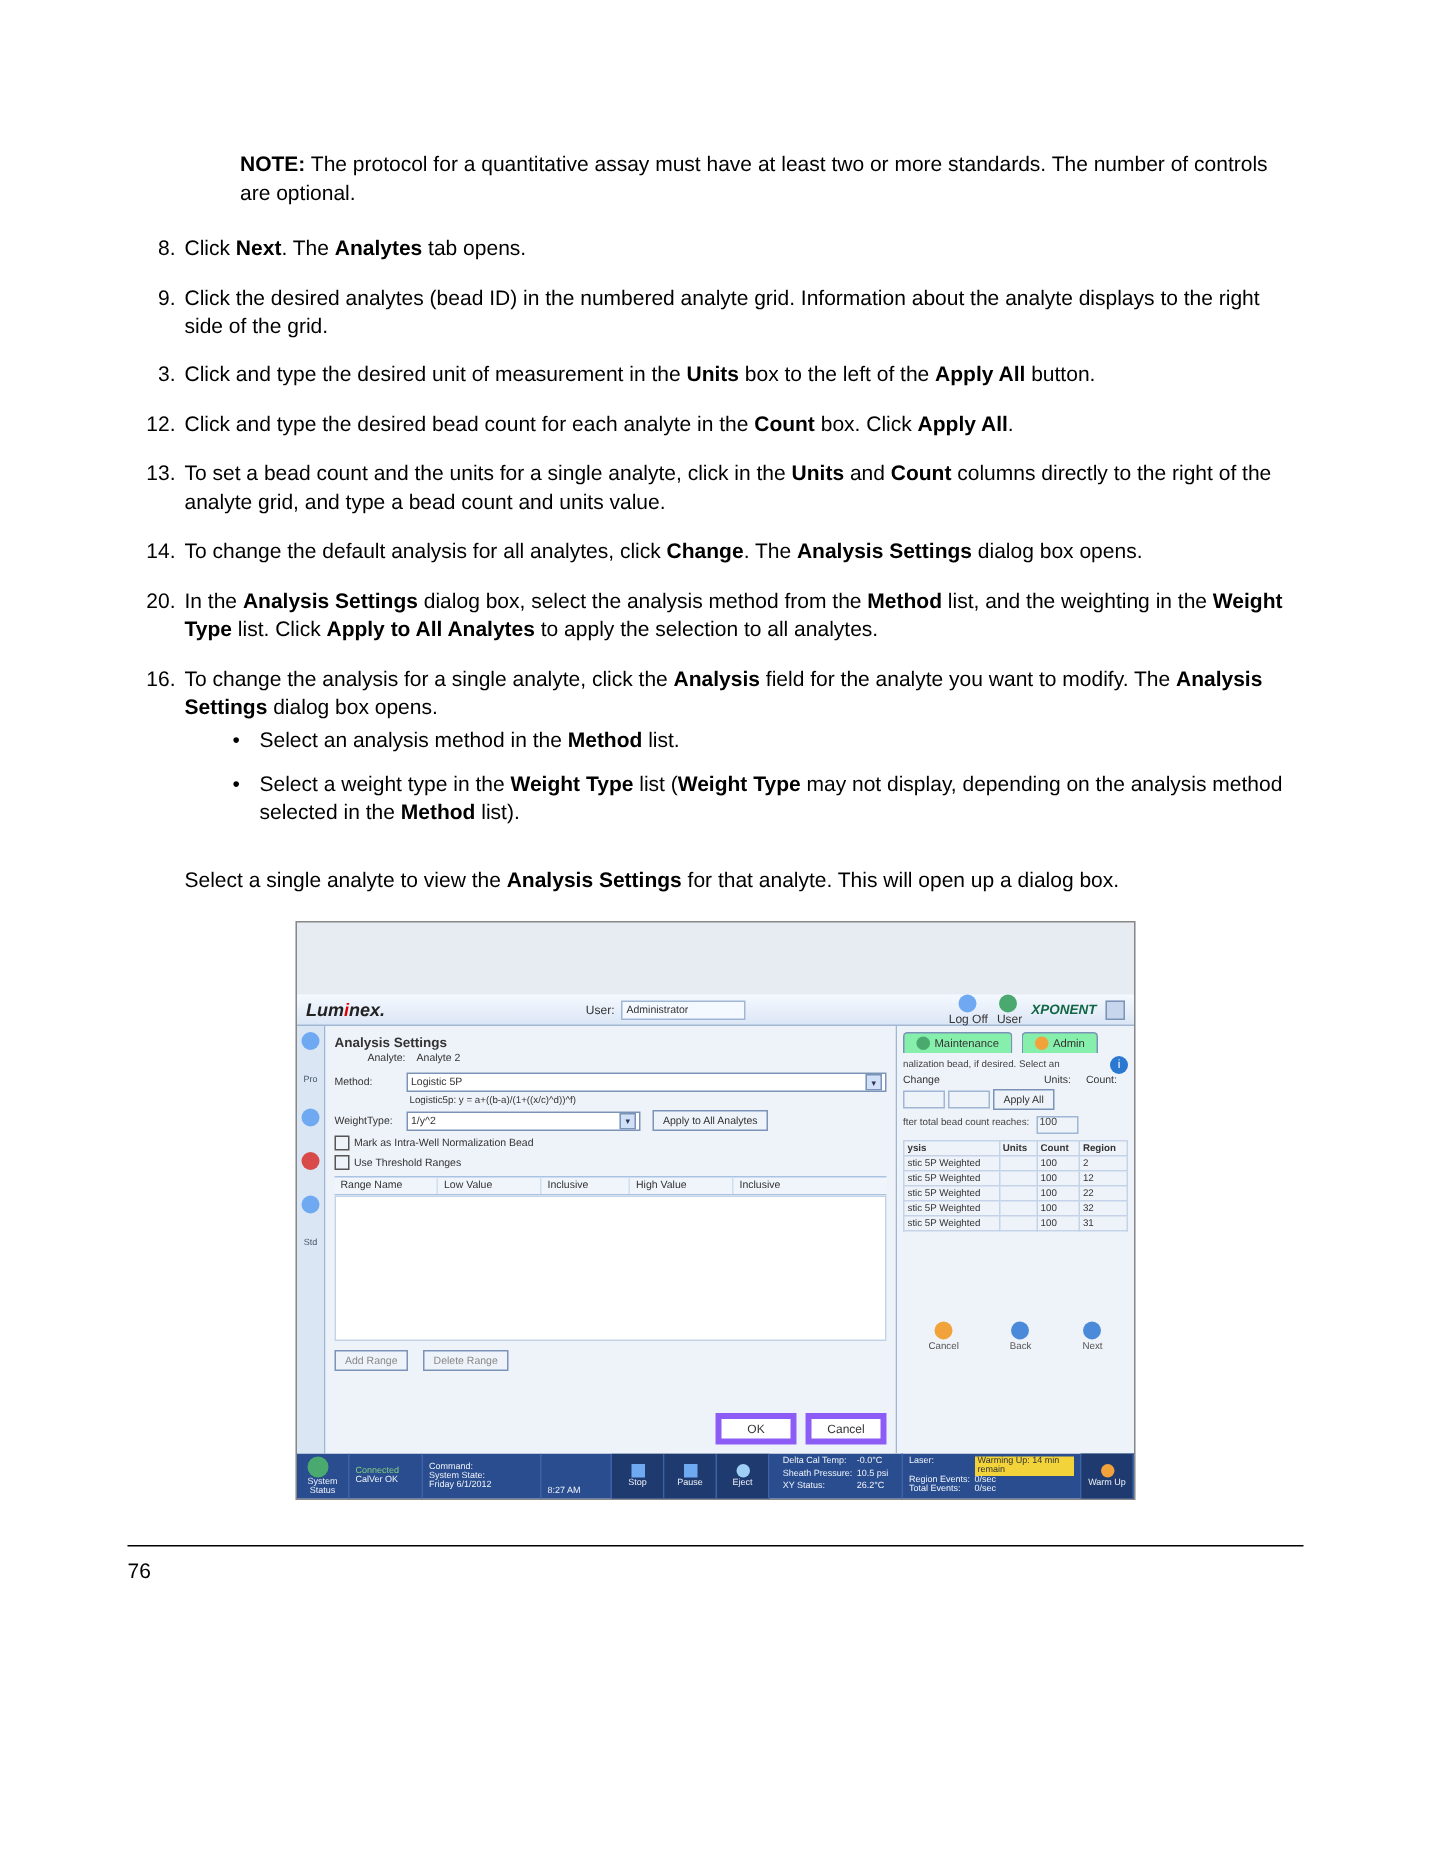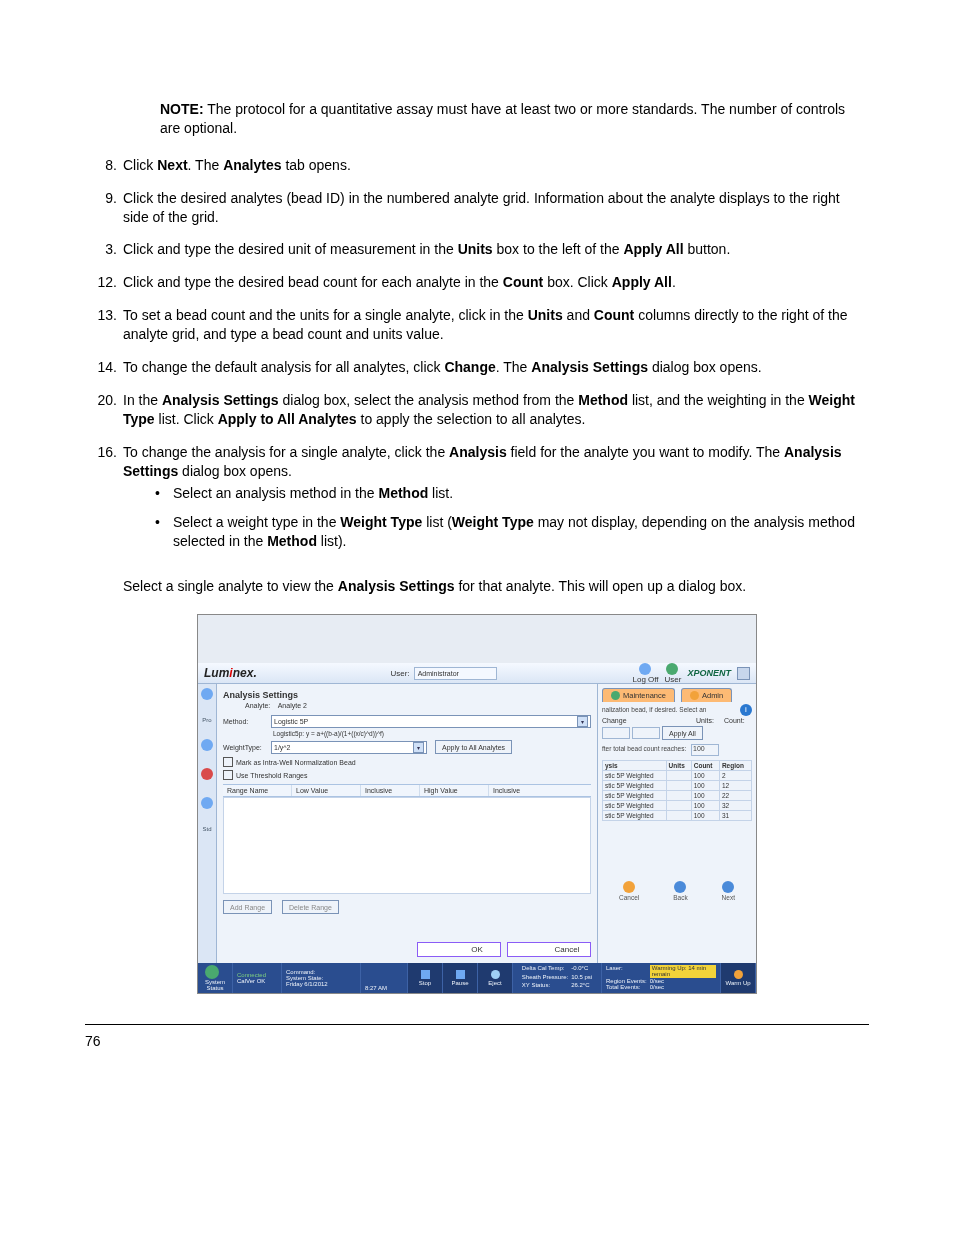--- a/index.html
+++ b/index.html
@@ -111,24 +111,24 @@
   .small-btn { border:1px solid #7a93b7; background:#eef3fa; height:12px; font-size:7px; padding:0 6px; display:inline-flex; align-items:center; }
   .chk { display:flex; align-items:center; font-size:7px; margin:3px 0; }
   .chk-box { width:8px; height:8px; border:1px solid #555; margin-right:3px; }
 
   .range-hdr { display:flex; border-top:1px solid #abc3e2; border-bottom:1px solid #abc3e2; background:#f0f5fc; font-size:7px; margin-top:4px;}
   .range-hdr div{ padding:2px 4px; border-right:1px solid #d0dded;}
   .range-body { height:95px; background:#fff; border:1px solid #c4d3e8;}
   .btn-row { margin-top:6px; display:flex; gap:10px;}
   .ghost-btn { color:#888; }
   .dlg-foot { display:flex; justify-content:flex-end; gap:6px; margin-top:28px;}
-  .foot-btn { border:1px solid #8b5cf6; background:#fff; height:13px; width:46px; font-size:8px; display:flex; align-items:center; justify-content:center;padding-left:36px;}
+  .foot-btn { border:4px solid #8b5cf6; background:#fff; height:13px; width:46px; font-size:8px; display:flex; align-items:center; justify-content:center;}
 
   .tabs { display:flex; gap:6px; margin-bottom:4px;}
-  .tab { border:1px solid #7a93b7; border-bottom:none; background:#fdba74; padding:2px 8px; font-size:7.5px; border-radius:3px 3px 0 0; display:flex; align-items:center;}
+  .tab { border:1px solid #7a93b7; border-bottom:none; background:#86efac; padding:2px 8px; font-size:7.5px; border-radius:3px 3px 0 0; display:flex; align-items:center;}
   .tab .tico{ width:9px; height:9px; border-radius:5px; margin-right:3px;}
   .info-ico { float:right; width:12px; height:12px; border-radius:6px; background:#2a78d0; color:#fff; font-size:8px; text-align:center; line-height:12px; margin-top:-2px;}
   .rp-text{font-size:6.5px; color:#444; margin-bottom:4px;}
   .rp-cols { display:grid; grid-template-columns: 1fr 28px 28px; font-size:7px; margin-bottom:2px;}
   .rp-input { border:1px solid #9fb6d4; height:10px; width:24px; font-size:7px; padding:0 1px;}
   .rp-apply { float:right; font-size:7px;}
   .rp-tbl { width:100%; border-collapse:collapse; font-size:6.5px; margin-top:4px;}
   .rp-tbl th, .rp-tbl td { border:1px solid #c4d3e8; padding:1px 2px; text-align:left;}
   .rp-nav { display:flex; justify-content:space-around; margin-top:60px; font-size:6.5px; color:#555;}
   .nav-b{ display:flex; flex-direction:column; align-items:center;}

